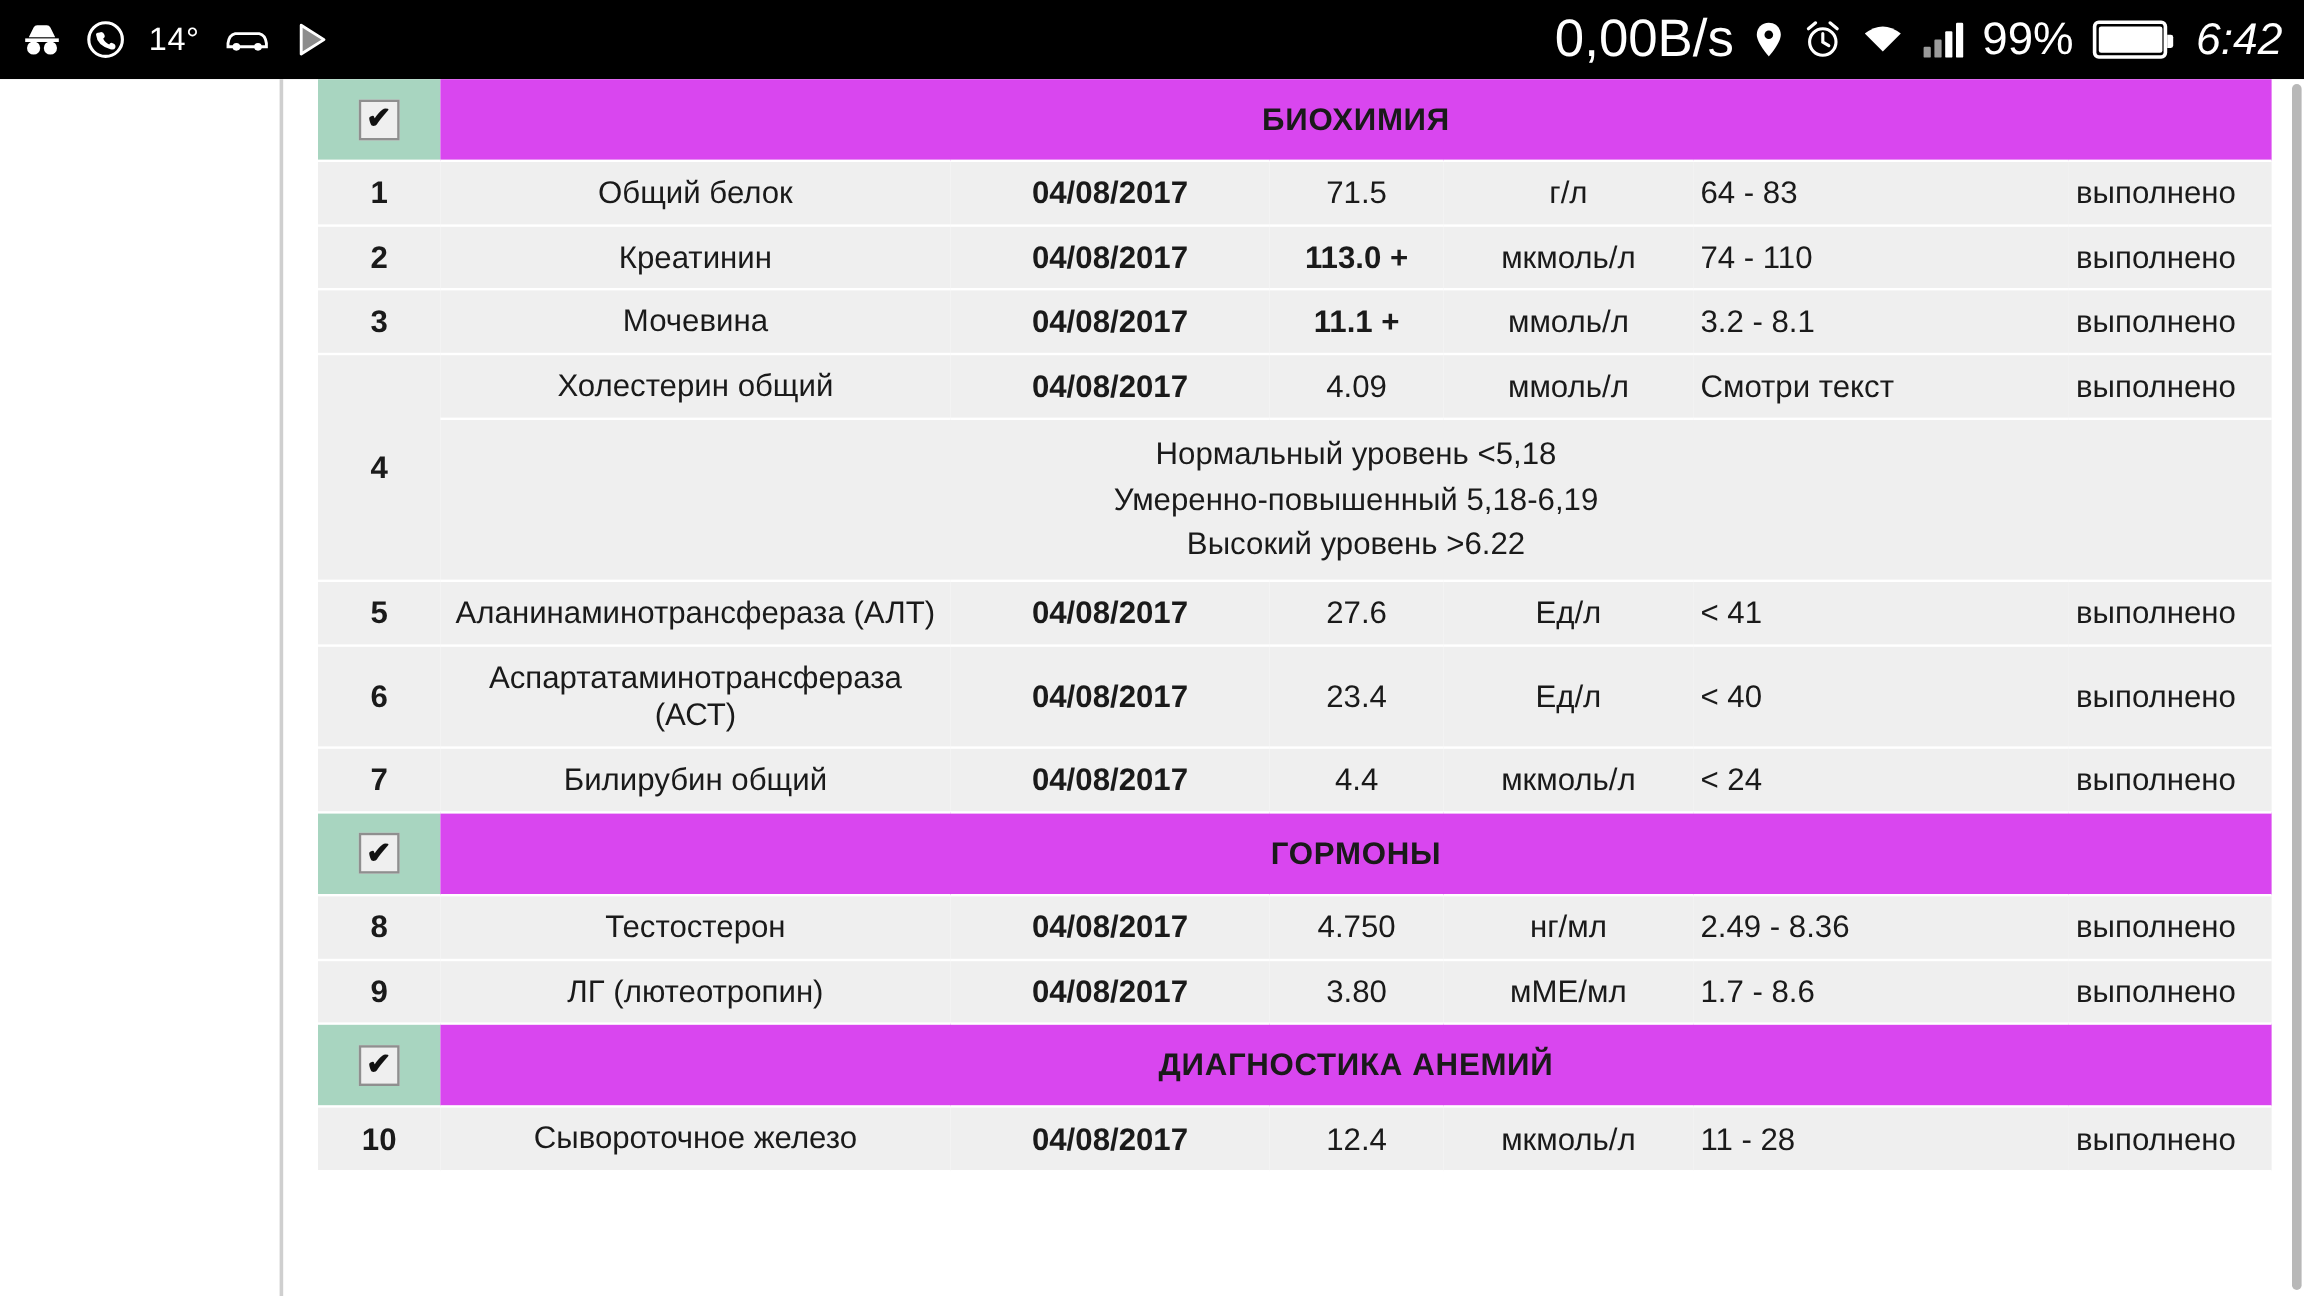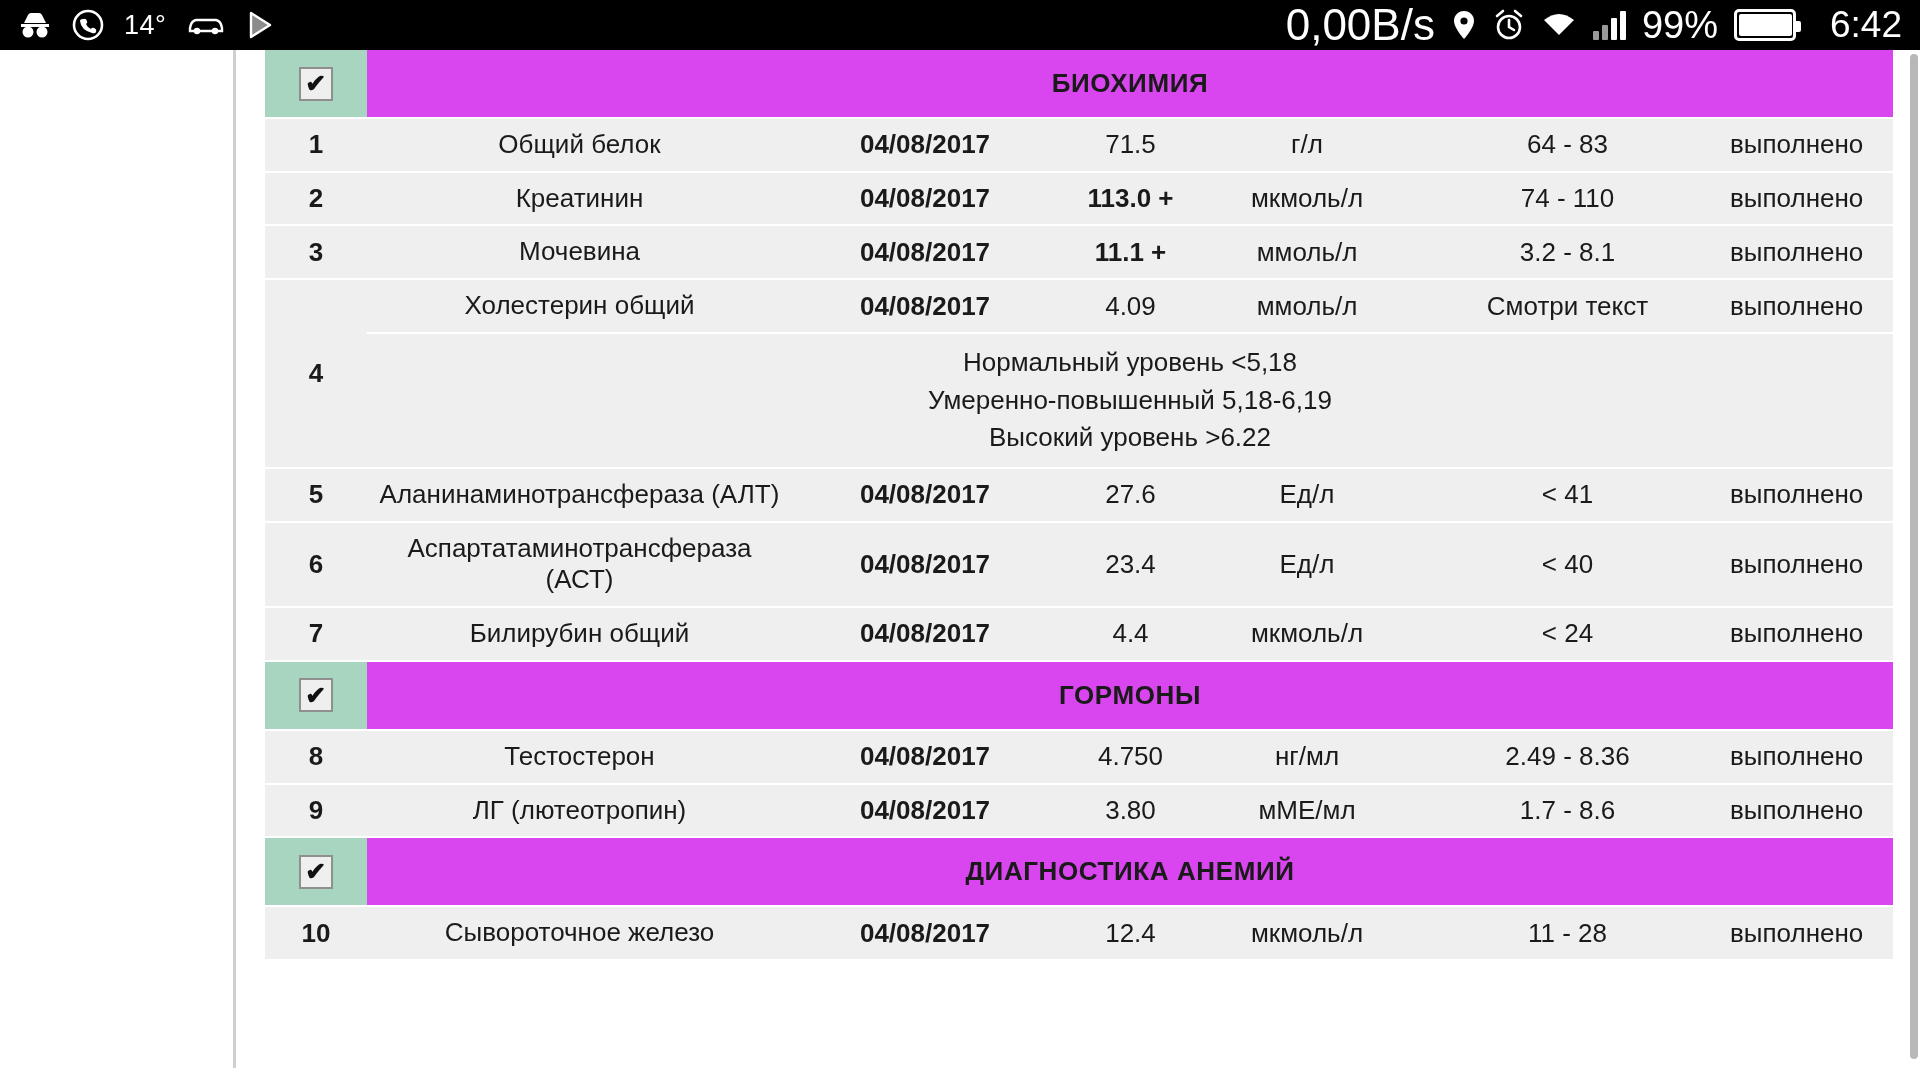--- a/index.html
+++ b/index.html
@@ -6,35 +6,35 @@
   html, body {
     margin: 0; padding: 0;
     width: 1920px; height: 1080px;
     background: #ffffff;
     font-family: "Liberation Sans", sans-serif;
     overflow: hidden;
   }
 
   
   .statusbar {
-    height: 50px;
+    height: 66px;
     background: #000000;
     color: #ffffff;
     display: flex;
     align-items: center;
     padding: 0 18px;
     font-size: 30px;
   }
   .sb-left { display: flex; align-items: center; gap: 20px; }
   .sb-right { display: flex; align-items: center; gap: 16px; margin-left: auto; }
   .sb-icon { display: inline-flex; align-items: center; justify-content: center; }
   .sb-temp { font-size: 27px; letter-spacing: 0.5px; }
   .sb-speed { font-size: 44px; letter-spacing: 0px; }
   .sb-batt-txt { font-size: 38px; }
-  .sb-clock { font-size: 37px; margin-left: 18px; }
+  .sb-clock { font-size: 37px; margin-left: 8px; font-style: italic; }
 
   .batt {
     width: 62px; height: 32px;
     border: 3px solid #ffffff;
     border-radius: 5px;
     position: relative;
     display: inline-block;
   }
   .batt::after {
     content: "";
@@ -106,21 +106,21 @@
   col.c-unit  { width: 208px; }
   col.c-ref   { width: 313px; }
   col.c-state { width: 169px; }
 
   td.num   { text-align: center; font-weight: bold; }
   td.name  { text-align: center; font-weight: normal; padding: 10px 14px; line-height: 1.22; }
   td.date  { text-align: center; font-weight: bold; }
   td.val   { text-align: center; }
   td.val.flag { font-weight: bold; }
   td.unit  { text-align: center; }
-  td.ref   { text-align: center; }
+  td.ref   { text-align: left; }
   td.state { text-align: left; background: #f3f3f3; }
 
   tr.group td {
     background: #d946ef;
     font-weight: bold;
     text-align: center;
     letter-spacing: 0.6px;
     font-size: 26px;
     padding: 18px 6px;
   }

